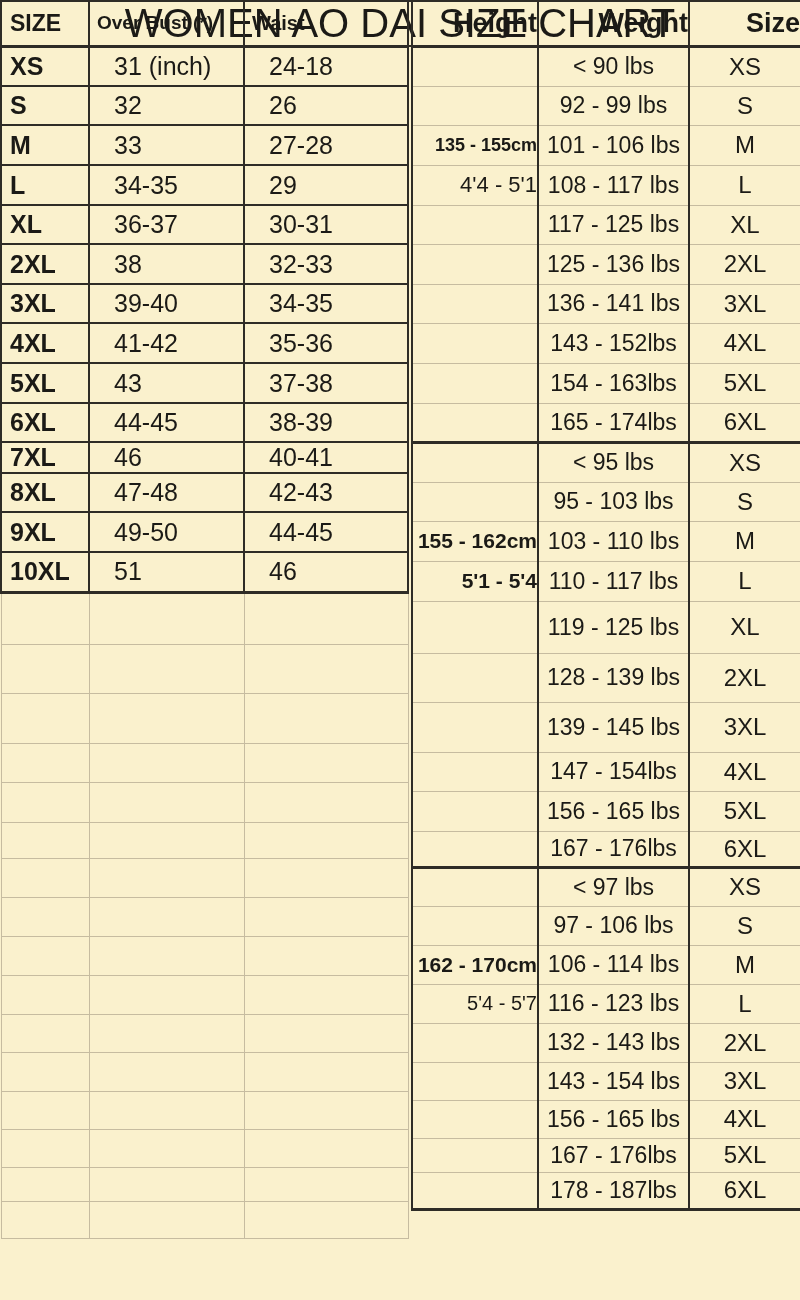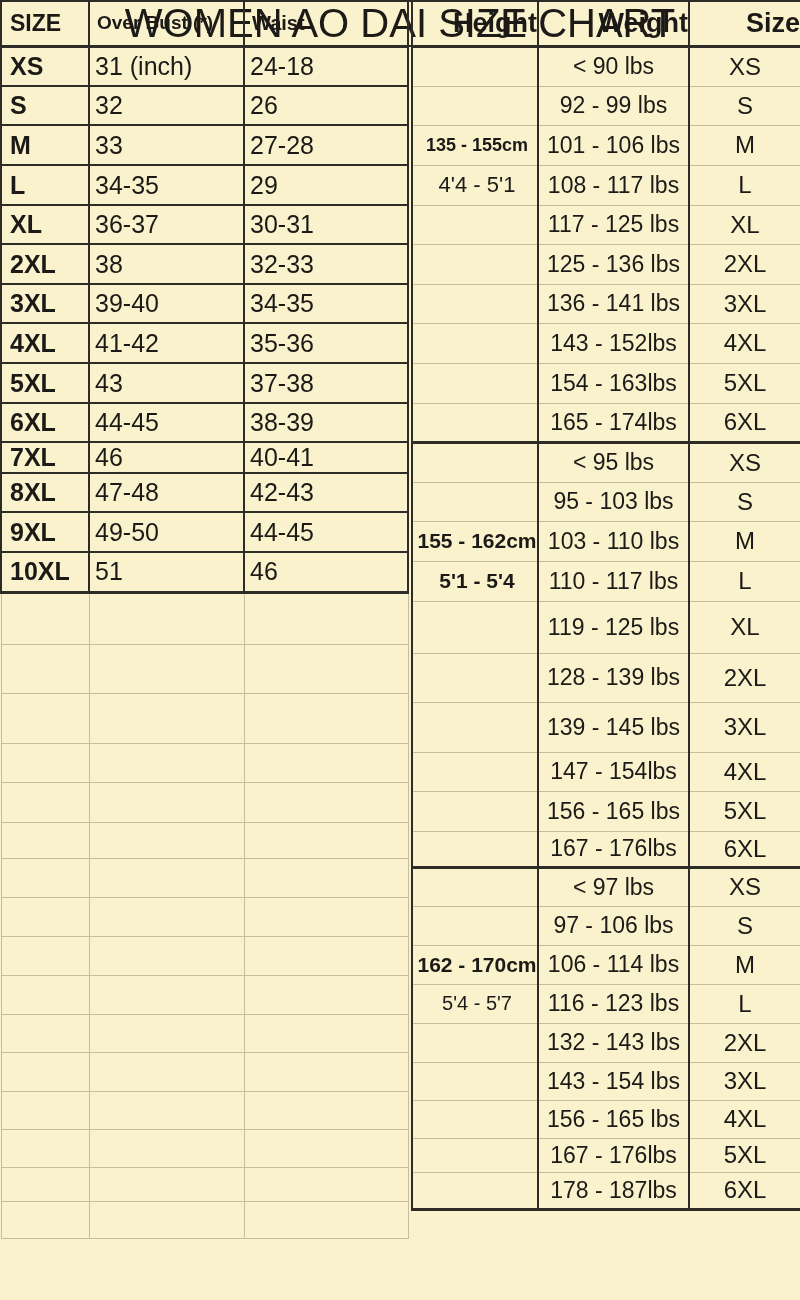--- a/index.html
+++ b/index.html
@@ -12,30 +12,30 @@
   table{position:absolute;border-collapse:collapse;table-layout:fixed}
   td{padding:0;vertical-align:middle;overflow:hidden}
   #ltable{left:0;top:47;width:407px}
   #rtable{left:411px;top:47;width:389px}
   
   .lh td{border:2px solid #2e2c26;border-bottom:3px solid #2e2c26;font-weight:bold;text-align:left}
   .lh .h-size{font-size:23px;padding-left:8px}
   .lh .h-bust{font-size:19px;padding-left:7px}
   .lh .h-waist{font-size:20px;padding-left:7px}
   
-  .fr td{border:2px solid #2e2c26;font-size:25px;padding-left:5px;text-align:left}
+  .fr td{border:2px solid #2e2c26;font-size:25px;padding-left:24px;text-align:left}
   .fr td.sz{font-weight:bold;padding-left:8px}
   .fr.lend td{border-bottom:3px solid #2e2c26}
   
   .er td{border:1px solid #c6bca0}
   
   .rh td{border:2px solid #2e2c26;border-bottom:3px solid #2e2c26;font-weight:bold;font-size:27px;text-align:right}
   .rr td{border-left:2px solid #2e2c26;border-right:2px solid #2e2c26;
          border-top:1px solid #c6bca0;border-bottom:1px solid #c6bca0}
-  .rr td.ht{text-align:center;padding-left:4px;white-space:nowrap}
+  .rr td.ht{text-align:right;padding-left:4px;white-space:nowrap}
   .rr td.wt{font-size:23px;text-align:center}
   .rr td.sv{font-size:24px;text-align:center}
   .rr.gend td{border-bottom:3px solid #2e2c26}
   
   td.cm1{font-weight:bold;font-size:18px}
   td.ft1{font-weight:normal;font-size:22px}
   td.cm2{font-weight:bold;font-size:21px}
   td.ft2{font-weight:bold;font-size:21px}
   td.cm3{font-weight:bold;font-size:21px}
   td.ft3{font-weight:normal;font-size:20px}

